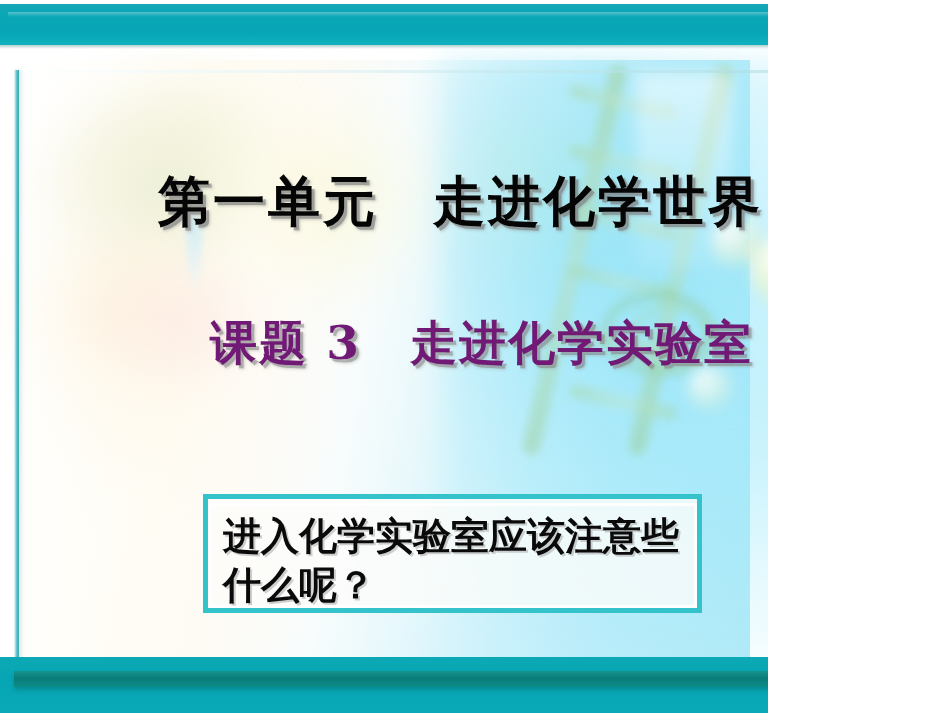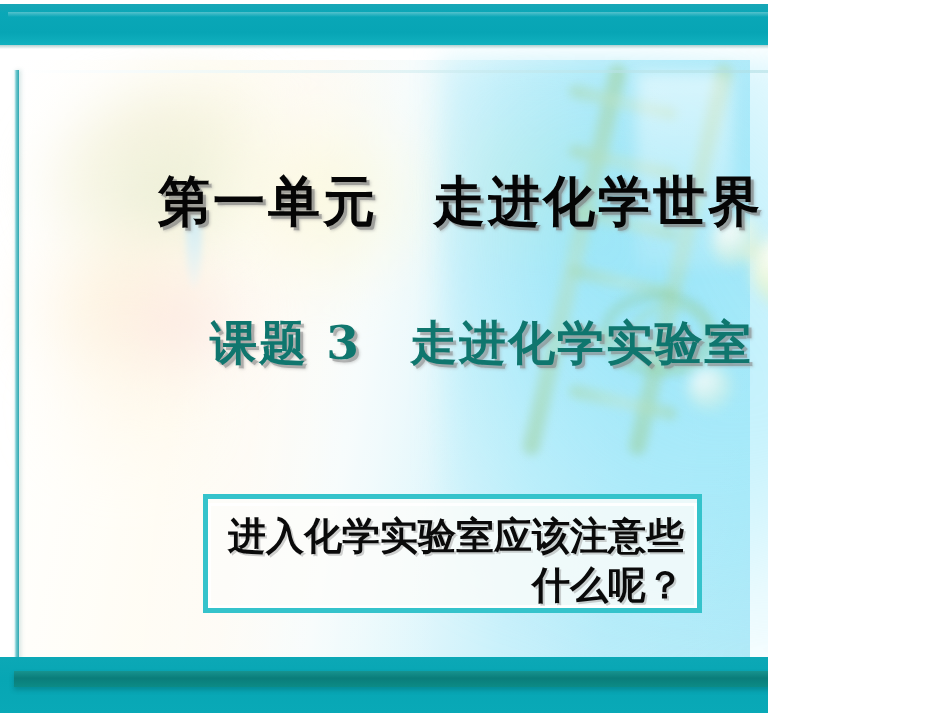--- a/index.html
+++ b/index.html
@@ -279,36 +279,35 @@
     transform-origin: left top;
   }
 
   .title-sub {
     position: absolute;
     left: 210px; top: 312px;
     font-family: "DejaVu Serif", "Liberation Serif", serif;
     font-size: 47px;
     font-weight: 700;
     letter-spacing: 2px;
-    color: #0f766e;
+    color: #701a75;
     white-space: pre;
     text-shadow:
       3px 3px 0 rgba(130,130,130,.50),
       4px 4px 3px rgba(150,150,150,.40);
   }
 
   .question-box {
     position: absolute;
     left: 203px; top: 494px;
     width: 499px; height: 119px;
     box-sizing: border-box;
     border: 5px solid #35c3cb;
     background: rgba(252,252,250,.80);
     padding: 4px 0 0 0;
-    text-align: right;
   }
   .question-inner {
     box-sizing: border-box;
     width: 100%; height: 100%;
     border: 3px solid rgba(255,255,255,.9);
     padding: 6px 10px 0 12px;
   }
   .question-text {
     font-family: "DejaVu Serif", "Liberation Serif", serif;
     font-size: 38px;

